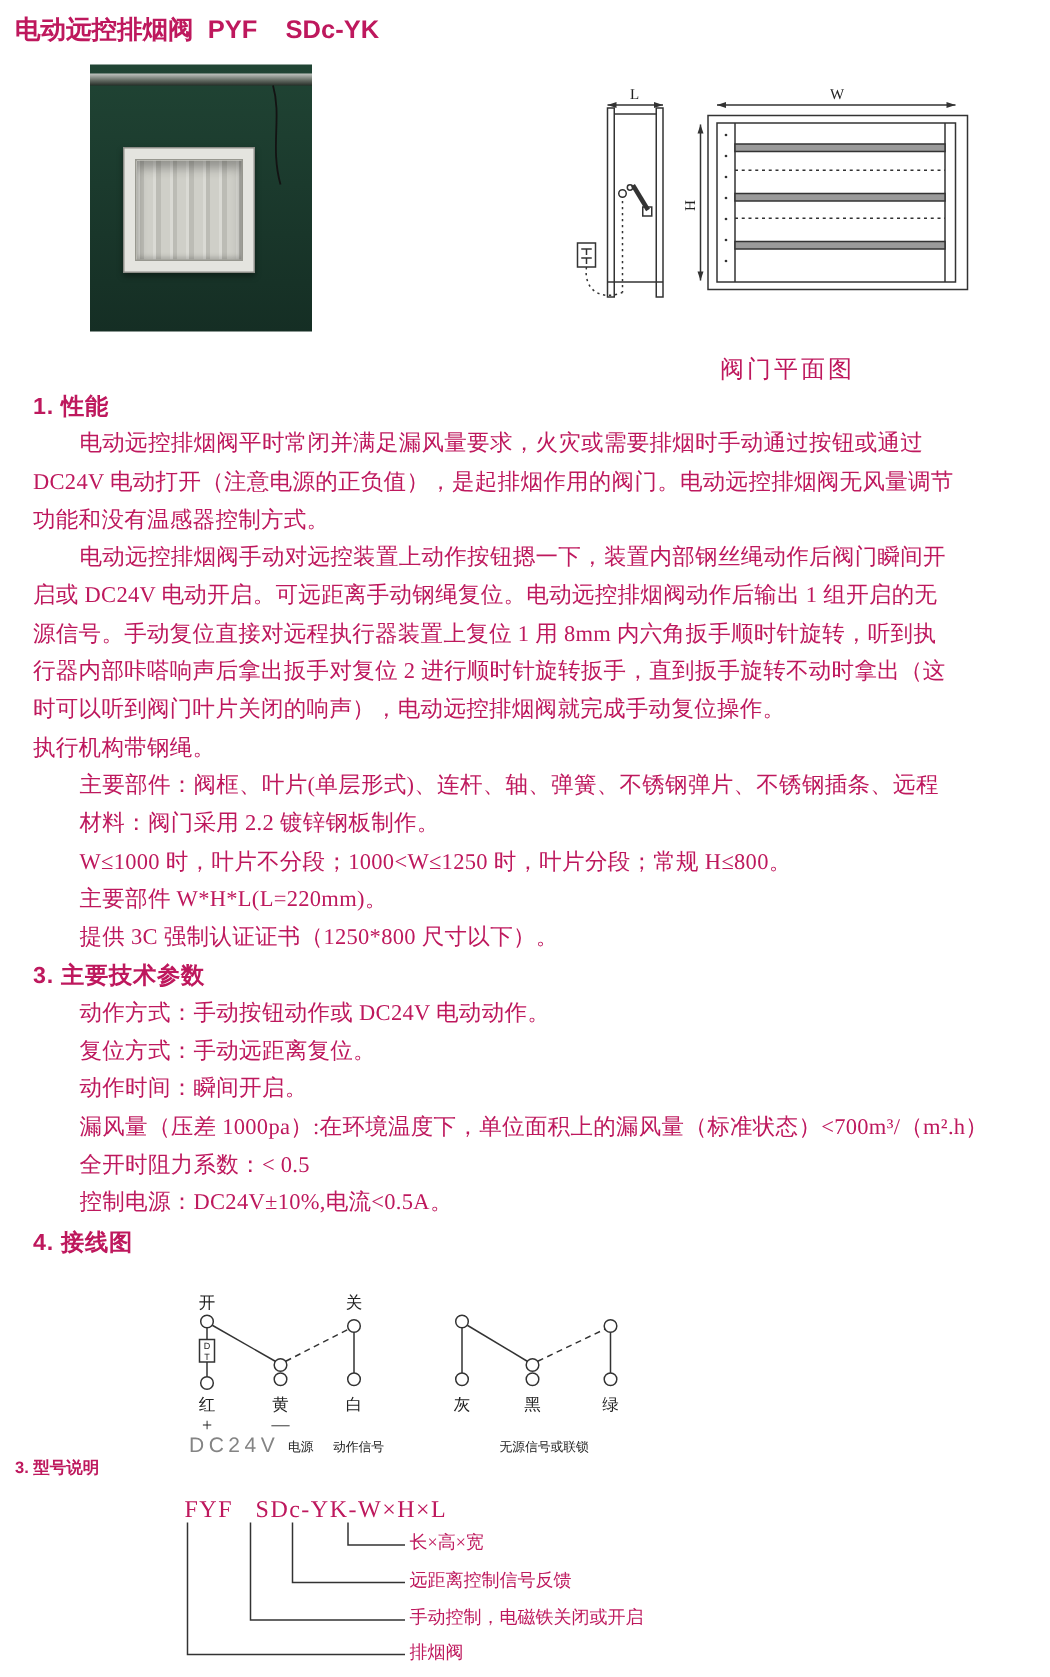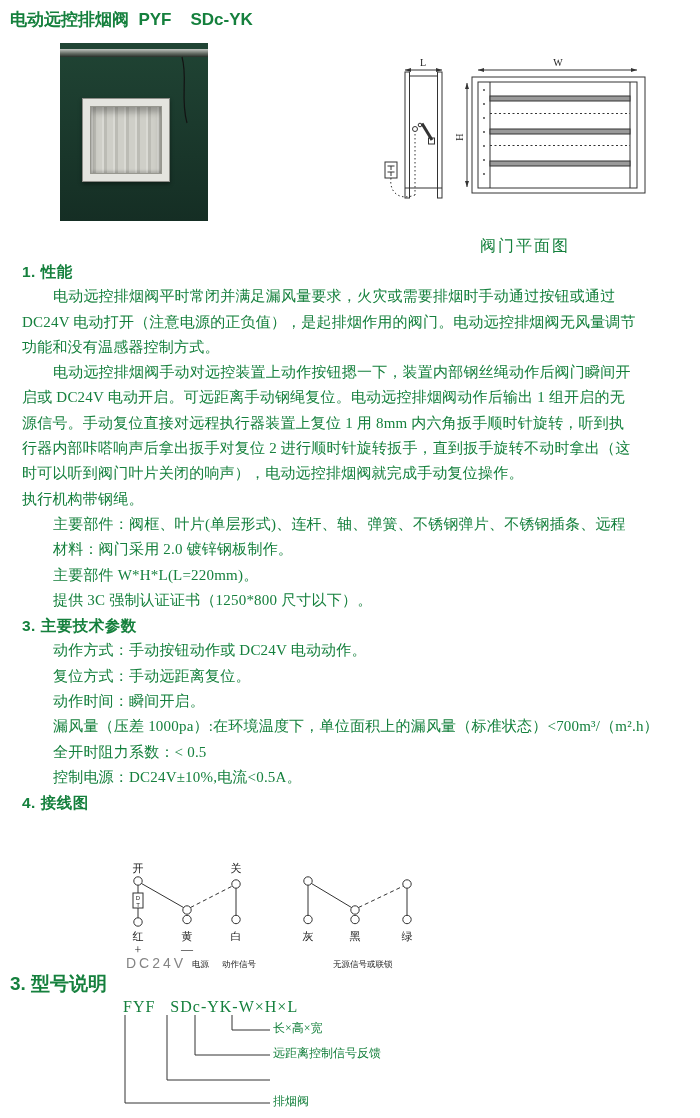--- a/index.html
+++ b/index.html
@@ -1,17 +1,17 @@
 <!DOCTYPE html>
 <html><head>
 <meta charset="utf-8">
 <style>
   html,body{margin:0;padding:0;background:#fff;}
   .page{position:relative;width:700px;height:1118px;background:#fff;overflow:hidden;
-        font-family:"Liberation Serif","DejaVu Serif",serif;color:#15803d;}
+        font-family:"Liberation Serif","DejaVu Serif",serif;color:#be185d;}
 
   .title{position:absolute;left:10px;top:8px;font-size:17px;font-weight:bold;white-space:pre;
          font-family:"Liberation Sans","DejaVu Sans",sans-serif;}
 
   
   .photo{position:absolute;left:60px;top:43px;width:148px;height:178px;overflow:hidden;
          background:linear-gradient(180deg,#204434 0%,#1b3a2d 45%,#152e24 100%);}
   .rail{position:absolute;left:0;top:6px;width:148px;height:8px;
         background:linear-gradient(180deg,#c2c6c1,#666e66 55%,#272e28);}
   .wiresvg{position:absolute;left:0;top:0;}
@@ -37,21 +37,21 @@
   .wl.dash{stroke-dasharray:4,3;}
   .node{fill:#fff;stroke:#333;stroke-width:1;}
   .wt{font-size:11px;fill:#222;text-anchor:middle;font-family:"Liberation Serif",serif;}
   .wt.small{font-size:8.5px;text-anchor:start;}
   .wt.sign{font-size:12px;}
   .dc{font-size:14px;letter-spacing:3px;fill:#848484;text-anchor:start;
       font-family:"Liberation Sans",sans-serif;}
   .dt{font-size:6px;fill:#222;text-anchor:middle;font-family:"Liberation Sans",sans-serif;}
 
   
-  .modelhead{position:absolute;left:10px;top:971px;font-size:19px;font-weight:bold;
+  .modelhead{position:absolute;left:10px;top:971px;font-size:11px;font-weight:bold;
              font-family:"Liberation Sans","DejaVu Sans",sans-serif;}
   .modelcode{position:absolute;left:123px;top:998px;font-size:16px;white-space:pre;letter-spacing:1px;}
   .leadersvg{position:absolute;left:105px;top:1013px;}
   .mlabel{position:absolute;left:273px;font-size:12px;white-space:nowrap;}
 </style>
 </head>
 <body>
 
 <div class="page">
 
@@ -131,21 +131,22 @@
     <div class="ln ind">电动远控排烟阀平时常闭并满足漏风量要求，火灾或需要排烟时手动通过按钮或通过</div>
     <div class="ln">DC24V 电动打开（注意电源的正负值），是起排烟作用的阀门。电动远控排烟阀无风量调节</div>
     <div class="ln">功能和没有温感器控制方式。</div>
     <div class="ln ind">电动远控排烟阀手动对远控装置上动作按钮摁一下，装置内部钢丝绳动作后阀门瞬间开</div>
     <div class="ln">启或 DC24V 电动开启。可远距离手动钢绳复位。电动远控排烟阀动作后输出 1 组开启的无</div>
     <div class="ln">源信号。手动复位直接对远程执行器装置上复位 1 用 8mm 内六角扳手顺时针旋转，听到执</div>
     <div class="ln">行器内部咔嗒响声后拿出扳手对复位 2 进行顺时针旋转扳手，直到扳手旋转不动时拿出（这</div>
     <div class="ln">时可以听到阀门叶片关闭的响声），电动远控排烟阀就完成手动复位操作。</div>
     <div class="ln">执行机构带钢绳。</div>
     <div class="ln ind">主要部件：阀框、叶片(单层形式)、连杆、轴、弹簧、不锈钢弹片、不锈钢插条、远程</div>
-    <div class="ln ind">材料：阀门采用 2.0 镀锌钢板制作。</div>
+    <div class="ln ind">材料：阀门采用 2.2 镀锌钢板制作。</div>
+    <div class="ln ind">W≤1000 时，叶片不分段；1000&lt;W≤1250 时，叶片分段；常规 H≤800。</div>
     <div class="ln ind">主要部件 W*H*L(L=220mm)。</div>
     <div class="ln ind">提供 3C 强制认证证书（1250*800 尺寸以下）。</div>
     <div class="ln h">3. 主要技术参数</div>
     <div class="ln ind">动作方式：手动按钮动作或 DC24V 电动动作。</div>
     <div class="ln ind">复位方式：手动远距离复位。</div>
     <div class="ln ind">动作时间：瞬间开启。</div>
     <div class="ln ind">漏风量（压差 1000pa）:在环境温度下，单位面积上的漏风量（标准状态）&lt;700m³/（m².h）</div>
     <div class="ln ind">全开时阻力系数：&lt; 0.5</div>
     <div class="ln ind">控制电源：DC24V±10%,电流&lt;0.5A。</div>
     <div class="ln h">4. 接线图</div>
@@ -201,15 +202,16 @@
   <svg class="leadersvg" width="450" height="102">
     <g stroke="#333" stroke-width="1" fill="none">
       <path d="M127,2 V17 H165"></path>
       <path d="M90,2  V42 H165"></path>
       <path d="M62,2  V67 H165"></path>
       <path d="M20,2  V90 H165"></path>
     </g>
   </svg>
   <div class="mlabel" style="top:1020px;">长×高×宽</div>
   <div class="mlabel" style="top:1045px;">远距离控制信号反馈</div>
+  <div class="mlabel" style="top:1070px;">手动控制，电磁铁关闭或开启</div>
   <div class="mlabel" style="top:1093px;">排烟阀</div>
 
 </div>
 
 </body></html>

